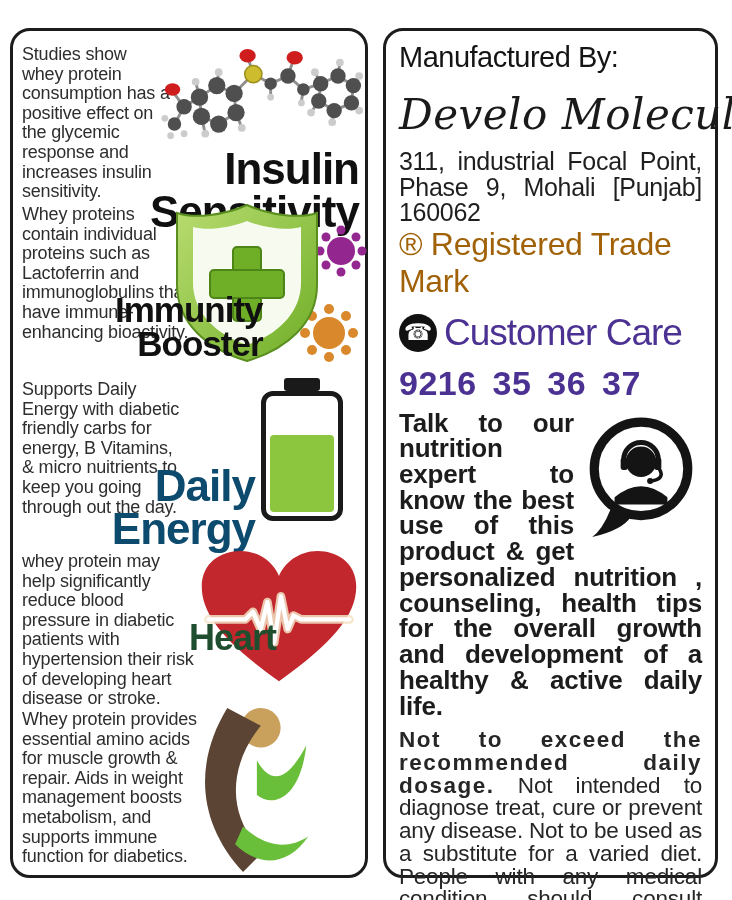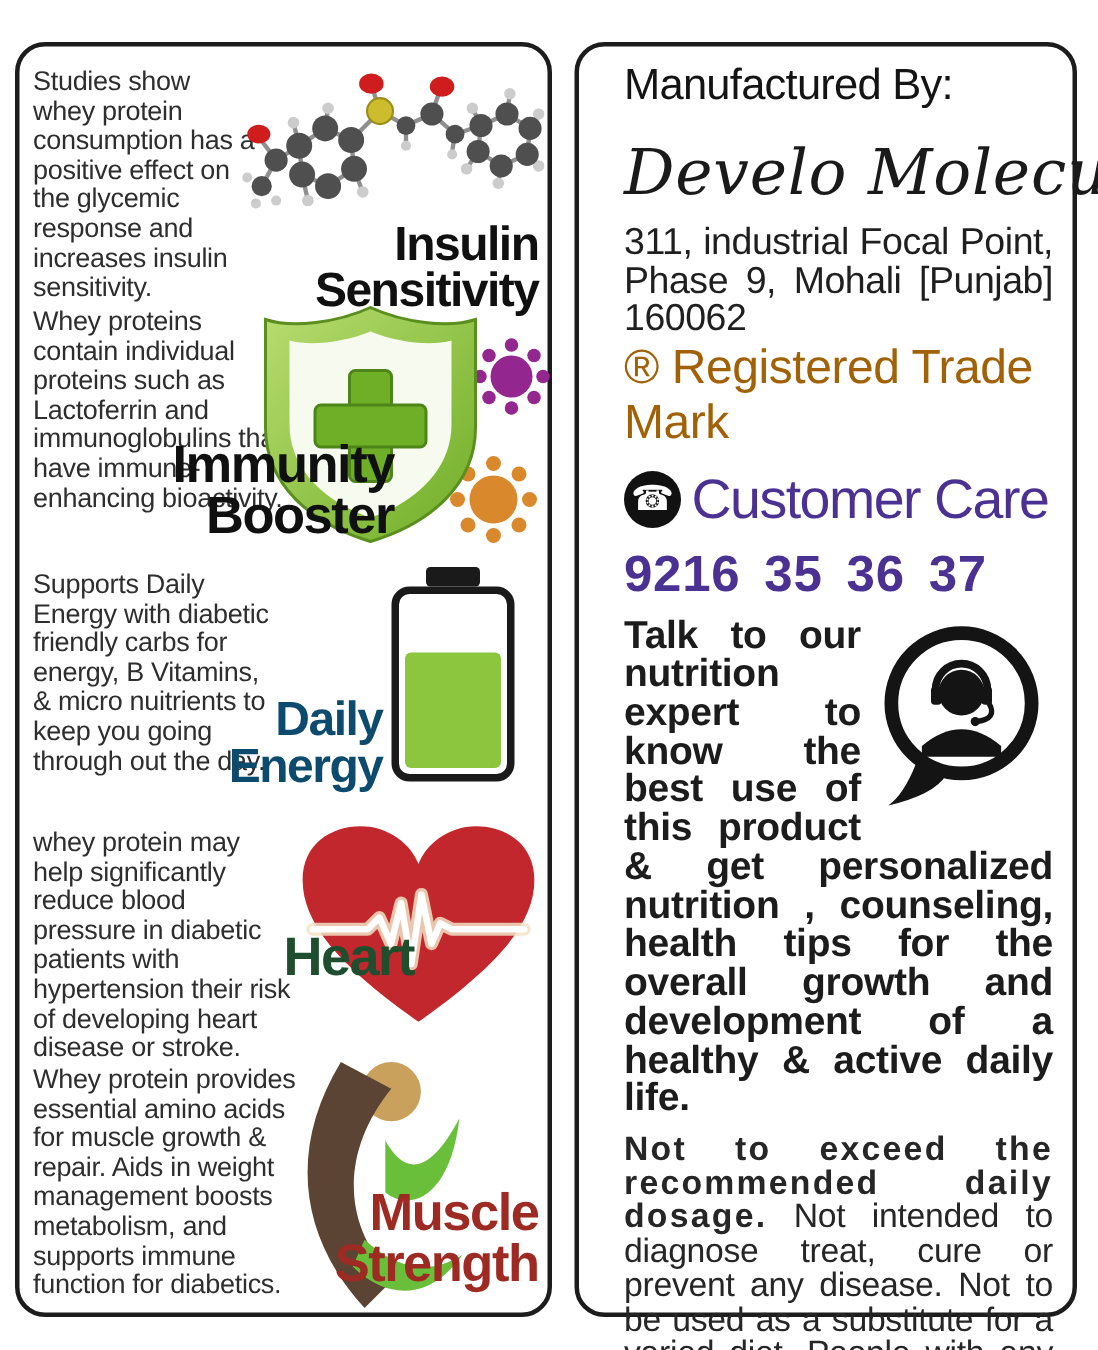--- a/index.html
+++ b/index.html
@@ -1,38 +1,38 @@
 <!DOCTYPE html>
 <html><head>
 <meta charset="utf-8">
 <style>
   * { margin:0; padding:0; box-sizing:border-box; }
   html,body { width:732px; height:900px; background:#ffffff; font-family:"Liberation Sans", sans-serif; }
   .stage { position:relative; width:732px; height:900px; background:#ffffff; overflow:hidden; }
 
   .panel { position:absolute; top:28px; height:850px; background:#fff; border:3px solid #1c1c1c; border-radius:20px; }
   .panel-left  { left:10px;  width:358px; }
-  .panel-right { left:383px; width:335px; padding:10px 13px 8px 30px; }
+  .panel-right { left:383px; width:335px; padding:10px 13px 8px 13px; }
 
   
   .section { position:absolute; left:0; width:352px; }
   .sec1 { top:10px;  height:160px; }
   .sec2 { top:170px; height:175px; }
   .sec3 { top:345px; height:172px; }
   .sec4 { top:517px; height:158px; }
   .sec5 { top:675px; height:170px; }
 
   .para { position:absolute; left:9px; top:4px; font-size:18px; line-height:1.09; color:#2e2e2e; letter-spacing:-0.2px; }
   .sec1 .para { width:148px; }
   .sec2 .para { width:168px; }
   .sec3 .para { width:162px; }
   .sec4 .para { width:172px; }
   .sec5 .para { width:182px; }
 
-  .benefit-title { position:absolute; font-weight:bold; font-size:32px; line-height:0.98; letter-spacing:-1px; color:#101010; }
+  .benefit-title { position:absolute; font-weight:bold; font-size:44px; line-height:0.98; letter-spacing:-1px; color:#101010; }
   .sec1 .benefit-title { right:6px; top:106px; text-align:right; }
   .sec2 .benefit-title { left:102px; top:92px; text-align:right; font-size:35px; }
   .sec3 .benefit-title { right:110px; top:88px; text-align:right; color:#0c4a6e; }
   .sec4 .benefit-title { left:176px; top:72px; text-align:left; color:#1e4e2e; font-size:36px; }
   .sec5 .benefit-title { right:6px; top:86px; text-align:right; color:#9e2b23; font-size:35px; }
 
   .molecule { position:absolute; right:2px; top:6px; }
   .shield-wrap { position:absolute; right:-4px; top:-2px; }
   .heart-wrap { position:absolute; right:2px; top:0; }
   .figure-wrap { position:absolute; right:48px; top:0; }
@@ -231,24 +231,20 @@
     </div>
 
     <div class="section sec5">
       <div class="para">Whey protein provides essential amino acids for muscle growth &amp; repair. Aids in weight management boosts metabolism, and supports immune function for diabetics.</div>
       <svg class="figure-wrap" width="140" height="168" viewBox="0 0 140 170">
         <circle cx="84" cy="22" r="20" fill="#c9a05c"></circle>
         <path d="M50,2 C16,58 20,118 66,168 L86,148 C50,112 50,62 84,20 Z" fill="#5b4433"></path>
         <path d="M80,55 C95,82 112,74 130,40 C124,92 98,104 80,90 Z" fill="#6abf3a"></path>
         <path d="M66,122 C88,142 110,146 132,132 C110,164 80,162 58,140 Z" fill="#6abf3a"></path>
       </svg>
-      <div class="benefit-title">
-        <span>Muscle</span><br>
-        <span>Strength</span>
-      </div>
     </div>
 
   </div>
 
   <div class="panel panel-right">
 
     <div class="mfg-by">Manufactured By:</div>
 
     <div class="brand">Develo Molecules</div>
 

